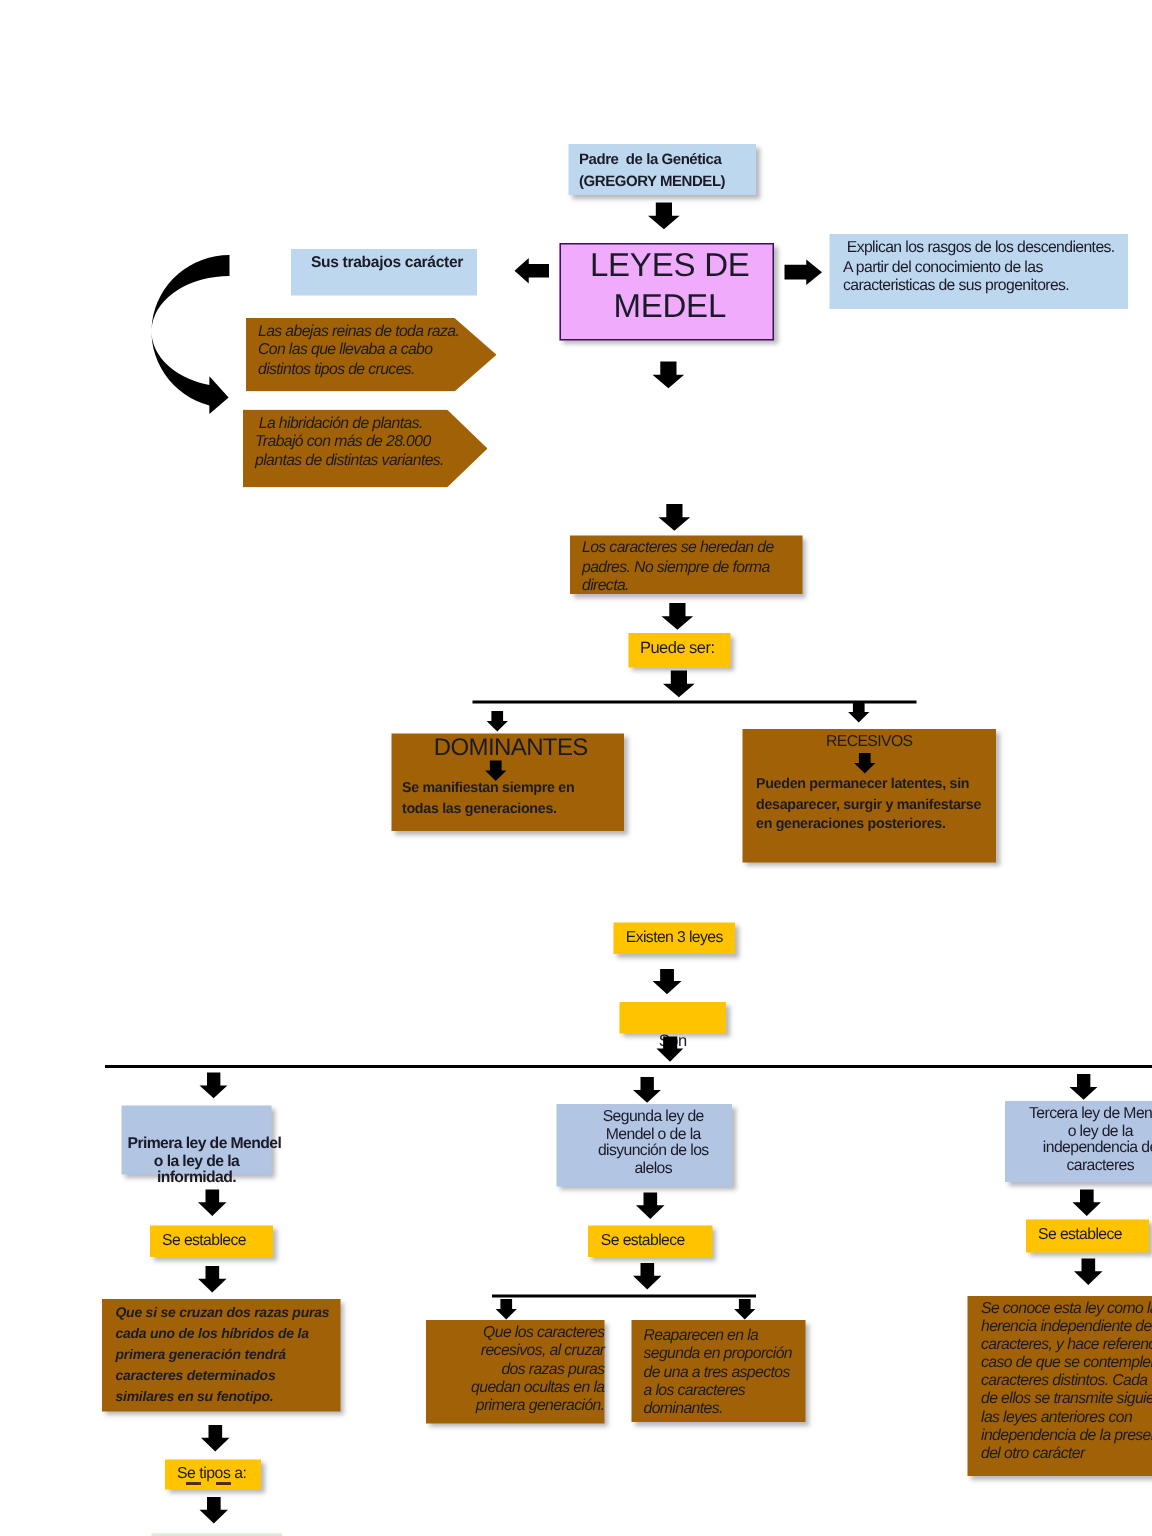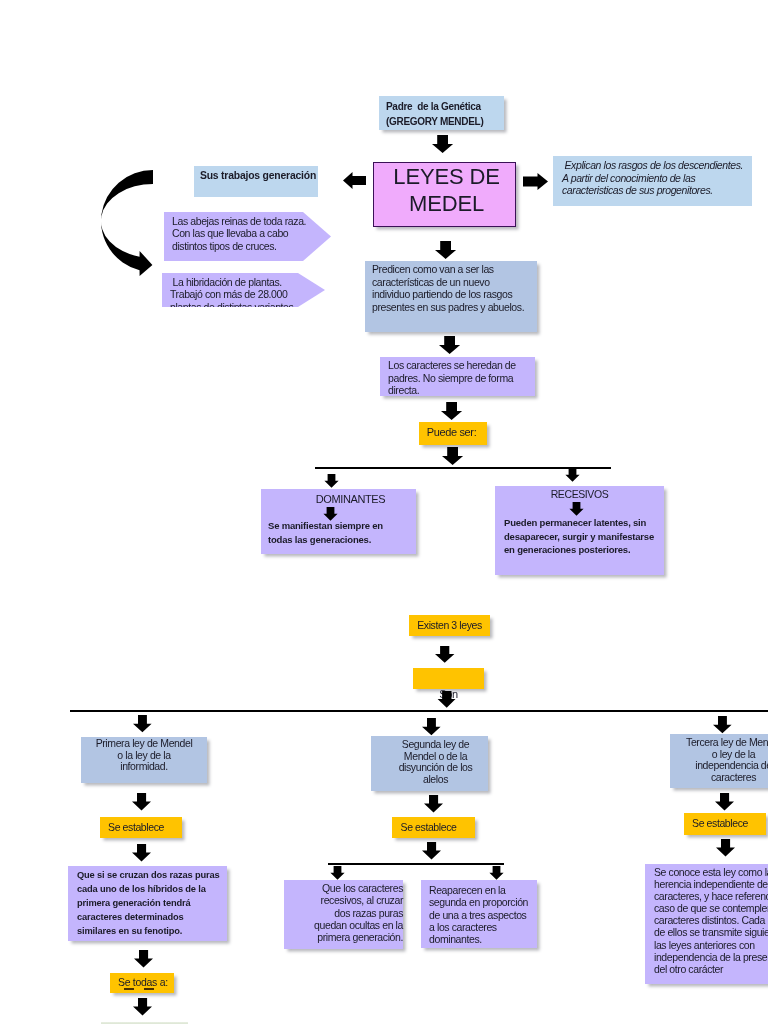--- a/index.html
+++ b/index.html
@@ -5,21 +5,21 @@
 <style>
   html,body{margin:0;padding:0;background:#fff;}
   body{width:768px;height:1024px;position:relative;overflow:hidden;
        font-family:"Liberation Sans",sans-serif;color:#1b1b28;}
   #stage{position:absolute;left:0;top:0;width:768px;height:1024px;margin-left:48px;}
   .node{position:absolute;box-sizing:border-box;white-space:pre;
         font-size:10.5px;letter-spacing:-0.4px;line-height:14px;}
   .sh{box-shadow:2.5px 2.5px 3px rgba(40,45,60,0.34);}
   .blue{background:#bdd7ee;}
   .blue2{background:#b2c5e3;}
-  .green{background:#c4b5fd;}
+  .green{background:#a16207;font-style:italic;}
   .amber{background:#ffc300;}
   .purple{background:#f0abfc;border:1.6px solid #3b1157;}
   .ctr{text-align:center;}
   .arrow{position:absolute;}
   .hline{position:absolute;background:#000;height:2px;}
   svg{display:block;overflow:visible;}
 </style>
 </head>
 <body>
 
@@ -30,43 +30,42 @@
   <svg class="arrow" style="left:384px;top:135px;" width="22" height="18" viewBox="0 0 22 18">
     <path d="M5.2 0 H16 V8.9 H21.1 L10.6 17.9 L0 8.9 H5.2 Z" fill="#000"></path>
   </svg>
 
   <div class="node purple ctr sh" style="left:325px;top:162px;width:143px;height:65px;font-size:22px;line-height:27.2px;padding:0 0 0 4px;letter-spacing:-0.15px;">LEYES DE<br>MEDEL</div>
 
   <svg class="arrow" style="left:295px;top:172px;" width="23" height="17" viewBox="0 0 23 17">
     <path d="M23 4 H9.5 V0 L0 8.5 L9.5 17 V13 H23 Z" fill="#000"></path>
   </svg>
 
-  <div class="node blue" style="left:146px;top:166px;width:124px;height:31px;font-size:10.4px;font-weight:bold;padding:3px 0 0 4px;text-align:center;letter-spacing:-0.2px;">Sus trabajos generación</div>
+  <div class="node blue" style="left:146px;top:166px;width:124px;height:31px;font-size:10.4px;font-weight:bold;padding:3px 0 0 4px;text-align:center;letter-spacing:-0.2px;">Sus trabajos carácter</div>
 
   <svg class="arrow" style="left:475px;top:173px;" width="25" height="17" viewBox="0 0 25 17">
     <path d="M0 3.5 H14.5 V0 L25 8.5 L14.5 17 V13.4 H0 Z" fill="#000"></path>
   </svg>
 
-  <div class="node blue" style="left:505px;top:156px;width:199px;height:50px;line-height:12.6px;padding:3px 0 0 9px;font-style:italic;"> Explican los rasgos de los descendientes.<br>A partir del conocimiento de las<br>caracteristicas de sus progenitores.</div>
+  <div class="node blue" style="left:505px;top:156px;width:199px;height:50px;line-height:12.6px;padding:3px 0 0 9px;"> Explican los rasgos de los descendientes.<br>A partir del conocimiento de las<br>caracteristicas de sus progenitores.</div>
 
   <svg class="arrow" style="left:50px;top:165px;" width="60" height="116" viewBox="0 0 60 116">
     <path d="M55 5 A 52 51 0 0 0 41.54 105.26 L 41.6 111 L 54.4 100 L 41.6 85.9 L 41.54 91.74 A 52 37 0 0 1 55 19 Z" fill="#000"></path>
   </svg>
 
   <div class="node green" style="left:116px;top:212px;width:167px;height:49px;line-height:12.3px;padding:3px 0 0 8px;
               clip-path:polygon(0 0, 139px 0, 100% 50%, 139px 100%, 0 100%);">Las abejas reinas de toda raza.<br>Con las que llevaba a cabo<br>distintos tipos de cruces.</div>
 
-  <div class="node green" style="left:114px;top:273px;width:163px;height:34px;line-height:12.3px;padding:3px 0 0 8px;
+  <div class="node green" style="left:114px;top:273px;width:163px;height:52px;line-height:12.3px;padding:3px 0 0 8px;
               clip-path:polygon(0 0, 136px 0, 100% 50%, 136px 100%, 0 100%);"> La hibridación de plantas.<br>Trabajó con más de 28.000<br>plantas de distintas variantes.</div>
 
   <svg class="arrow" style="left:387px;top:241px;" width="22" height="18" viewBox="0 0 22 18">
     <path d="M5.2 0 H16 V8.9 H21.1 L10.6 17.9 L0 8.9 H5.2 Z" fill="#000"></path>
   </svg>
 
-  <div class="node blue2 sh" style="left:317px;top:261px;width:172px;height:71px;line-height:12.5px;padding:2px 0 0 7px;">Predicen como van a ser las<br>características de un nuevo<br>individuo partiendo de los rasgos<br>presentes en sus padres y abuelos.</div>
 
   <svg class="arrow" style="left:391px;top:336px;" width="22" height="18" viewBox="0 0 22 18">
     <path d="M5.2 0 H16 V8.9 H21.1 L10.6 17.9 L0 8.9 H5.2 Z" fill="#000"></path>
   </svg>
 
   <div class="node green sh" style="left:332px;top:357px;width:155px;height:39px;line-height:12.5px;padding:2px 0 0 8px;">Los caracteres se heredan de<br>padres. No siempre de forma<br>directa.</div>
 
   <svg class="arrow" style="left:393px;top:402px;" width="22" height="18" viewBox="0 0 22 18">
     <path d="M5.2 0 H16 V8.9 H21.1 L10.6 17.9 L0 8.9 H5.2 Z" fill="#000"></path>
   </svg>
@@ -80,21 +79,21 @@
   <div class="hline" style="left:267px;top:467px;width:296px;height:2px;"></div>
 
   <svg class="arrow" style="left:276px;top:474px;" width="15" height="14" viewBox="0 0 15 14">
     <path d="M3.6 0 H11.4 V6.7 H14.6 L7.5 13.7 L0.4 6.7 H3.6 Z" fill="#000"></path>
   </svg>
   <svg class="arrow" style="left:517px;top:468px;" width="15" height="14" viewBox="0 0 15 14">
     <path d="M3.6 0 H11.4 V6.7 H14.6 L7.5 13.7 L0.4 6.7 H3.6 Z" fill="#000"></path>
   </svg>
 
   <div class="node green sh" style="left:213px;top:489px;width:155px;height:65px;"></div>
-  <div class="node ctr" style="left:226px;top:492px;width:153px;font-size:11px;letter-spacing:-0.4px;">DOMINANTES</div>
+  <div class="node ctr" style="left:216px;top:492px;width:153px;font-size:16px;letter-spacing:-0.4px;">DOMINANTES</div>
   <svg class="arrow" style="left:275px;top:507px;" width="15" height="14" viewBox="0 0 15 14">
     <path d="M3.6 0 H11.4 V6.7 H14.6 L7.5 13.7 L0.4 6.7 H3.6 Z" fill="#000"></path>
   </svg>
   <div class="node" style="left:220px;top:519px;width:140px;font-size:9.5px;font-weight:bold;line-height:14.4px;letter-spacing:-0.2px;">Se manifiestan siempre en<br>todas las generaciones.</div>
 
   <div class="node green sh" style="left:447px;top:486px;width:169px;height:89px;"></div>
   <div class="node ctr" style="left:447px;top:487px;width:169px;font-size:10.5px;letter-spacing:-0.4px;">RECESIVOS</div>
   <svg class="arrow" style="left:521px;top:502px;" width="15" height="14" viewBox="0 0 15 14">
     <path d="M3.6 0 H11.4 V6.7 H14.6 L7.5 13.7 L0.4 6.7 H3.6 Z" fill="#000"></path>
   </svg>
@@ -117,21 +116,21 @@
   <svg class="arrow" style="left:85px;top:715px;" width="19" height="18" viewBox="0 0 19 18">
     <path d="M5 0 H13.9 V8.7 H18.6 L9.4 17.2 L0 8.7 H5 Z" fill="#000"></path>
   </svg>
   <svg class="arrow" style="left:374px;top:718px;" width="19" height="18" viewBox="0 0 19 18">
     <path d="M5 0 H13.9 V8.7 H18.6 L9.4 17.2 L0 8.7 H5 Z" fill="#000"></path>
   </svg>
   <svg class="arrow" style="left:665px;top:716px;" width="19" height="18" viewBox="0 0 19 18">
     <path d="M5 0 H13.9 V8.7 H18.6 L9.4 17.2 L0 8.7 H5 Z" fill="#000"></path>
   </svg>
 
-  <div class="node blue2 sh ctr" style="left:33px;top:737px;width:126px;height:46px;line-height:11.6px;padding:1px 4px 0 4px;">Primera ley de Mendel<br>o la ley de la<br>informidad.</div>
+  <div class="node blue2 sh ctr" style="left:33px;top:737px;width:100px;height:46px;line-height:11.6px;padding:20px 4px 0 4px;font-weight:bold;">Primera ley de Mendel<br>o la ley de la<br>informidad.</div>
   <div class="node blue2 sh ctr" style="left:323px;top:736px;width:117px;height:55px;line-height:11.6px;padding:3px 4px 0 16px;">Segunda ley de<br>Mendel o de la<br>disyunción de los<br>alelos</div>
   <div class="node blue2 sh ctr" style="left:622px;top:734px;width:127px;height:54px;line-height:11.6px;padding:3px 2px 0 2px;">Tercera ley de Mendel<br>o ley de la<br>independencia de<br>caracteres</div>
 
   <svg class="arrow" style="left:84px;top:793px;" width="19" height="18" viewBox="0 0 19 18">
     <path d="M5 0 H14.1 V8.5 H19 L9.5 17.6 L0 8.5 H5 Z" fill="#000"></path>
   </svg>
   <svg class="arrow" style="left:376px;top:795px;" width="19" height="18" viewBox="0 0 19 18">
     <path d="M5 0 H14.1 V8.5 H19 L9.5 17.6 L0 8.5 H5 Z" fill="#000"></path>
   </svg>
   <svg class="arrow" style="left:667px;top:793px;" width="19" height="18" viewBox="0 0 19 18">
@@ -152,21 +151,21 @@
     <path d="M5 0 H14.1 V8.5 H19 L9.5 17.6 L0 8.5 H5 Z" fill="#000"></path>
   </svg>
 
   <div class="node green sh" style="left:20px;top:866px;width:159px;height:75px;font-size:9.3px;font-weight:bold;line-height:13.9px;letter-spacing:-0.15px;padding:3px 0 0 9px;">Que si se cruzan dos razas puras<br>cada uno de los híbridos de la<br>primera generación tendrá<br>caracteres determinados<br>similares en su fenotipo.</div>
 
   <svg class="arrow" style="left:86px;top:950px;" width="19" height="18" viewBox="0 0 19 18">
     <path d="M5 0 H14.1 V8.5 H19 L9.5 17.6 L0 8.5 H5 Z" fill="#000"></path>
   </svg>
 
   <div class="node amber sh" style="left:62px;top:973px;width:64px;height:20px;"></div>
-  <div class="node" style="left:70px;top:975px;font-size:10.5px;letter-spacing:-0.3px;">Se todas a:</div>
+  <div class="node" style="left:70px;top:975px;font-size:10.5px;letter-spacing:-0.3px;">Se tipos a:</div>
   <div class="node" style="left:76px;top:988px;width:10px;height:1.6px;background:#4a3200;"></div>
   <div class="node" style="left:96px;top:988px;width:10px;height:1.6px;background:#4a3200;"></div>
 
   <svg class="arrow" style="left:85px;top:998px;" width="19" height="18" viewBox="0 0 19 18">
     <path d="M5 0 H14.1 V8.5 H19 L9.5 17.6 L0 8.5 H5 Z" fill="#000"></path>
   </svg>
 
   <div class="node" style="left:53px;top:1022px;width:87px;height:4px;background:linear-gradient(#e9efe3,#cfdcc2);"></div>
 
   <div class="hline" style="left:280px;top:863px;width:176px;height:1.6px;"></div>

